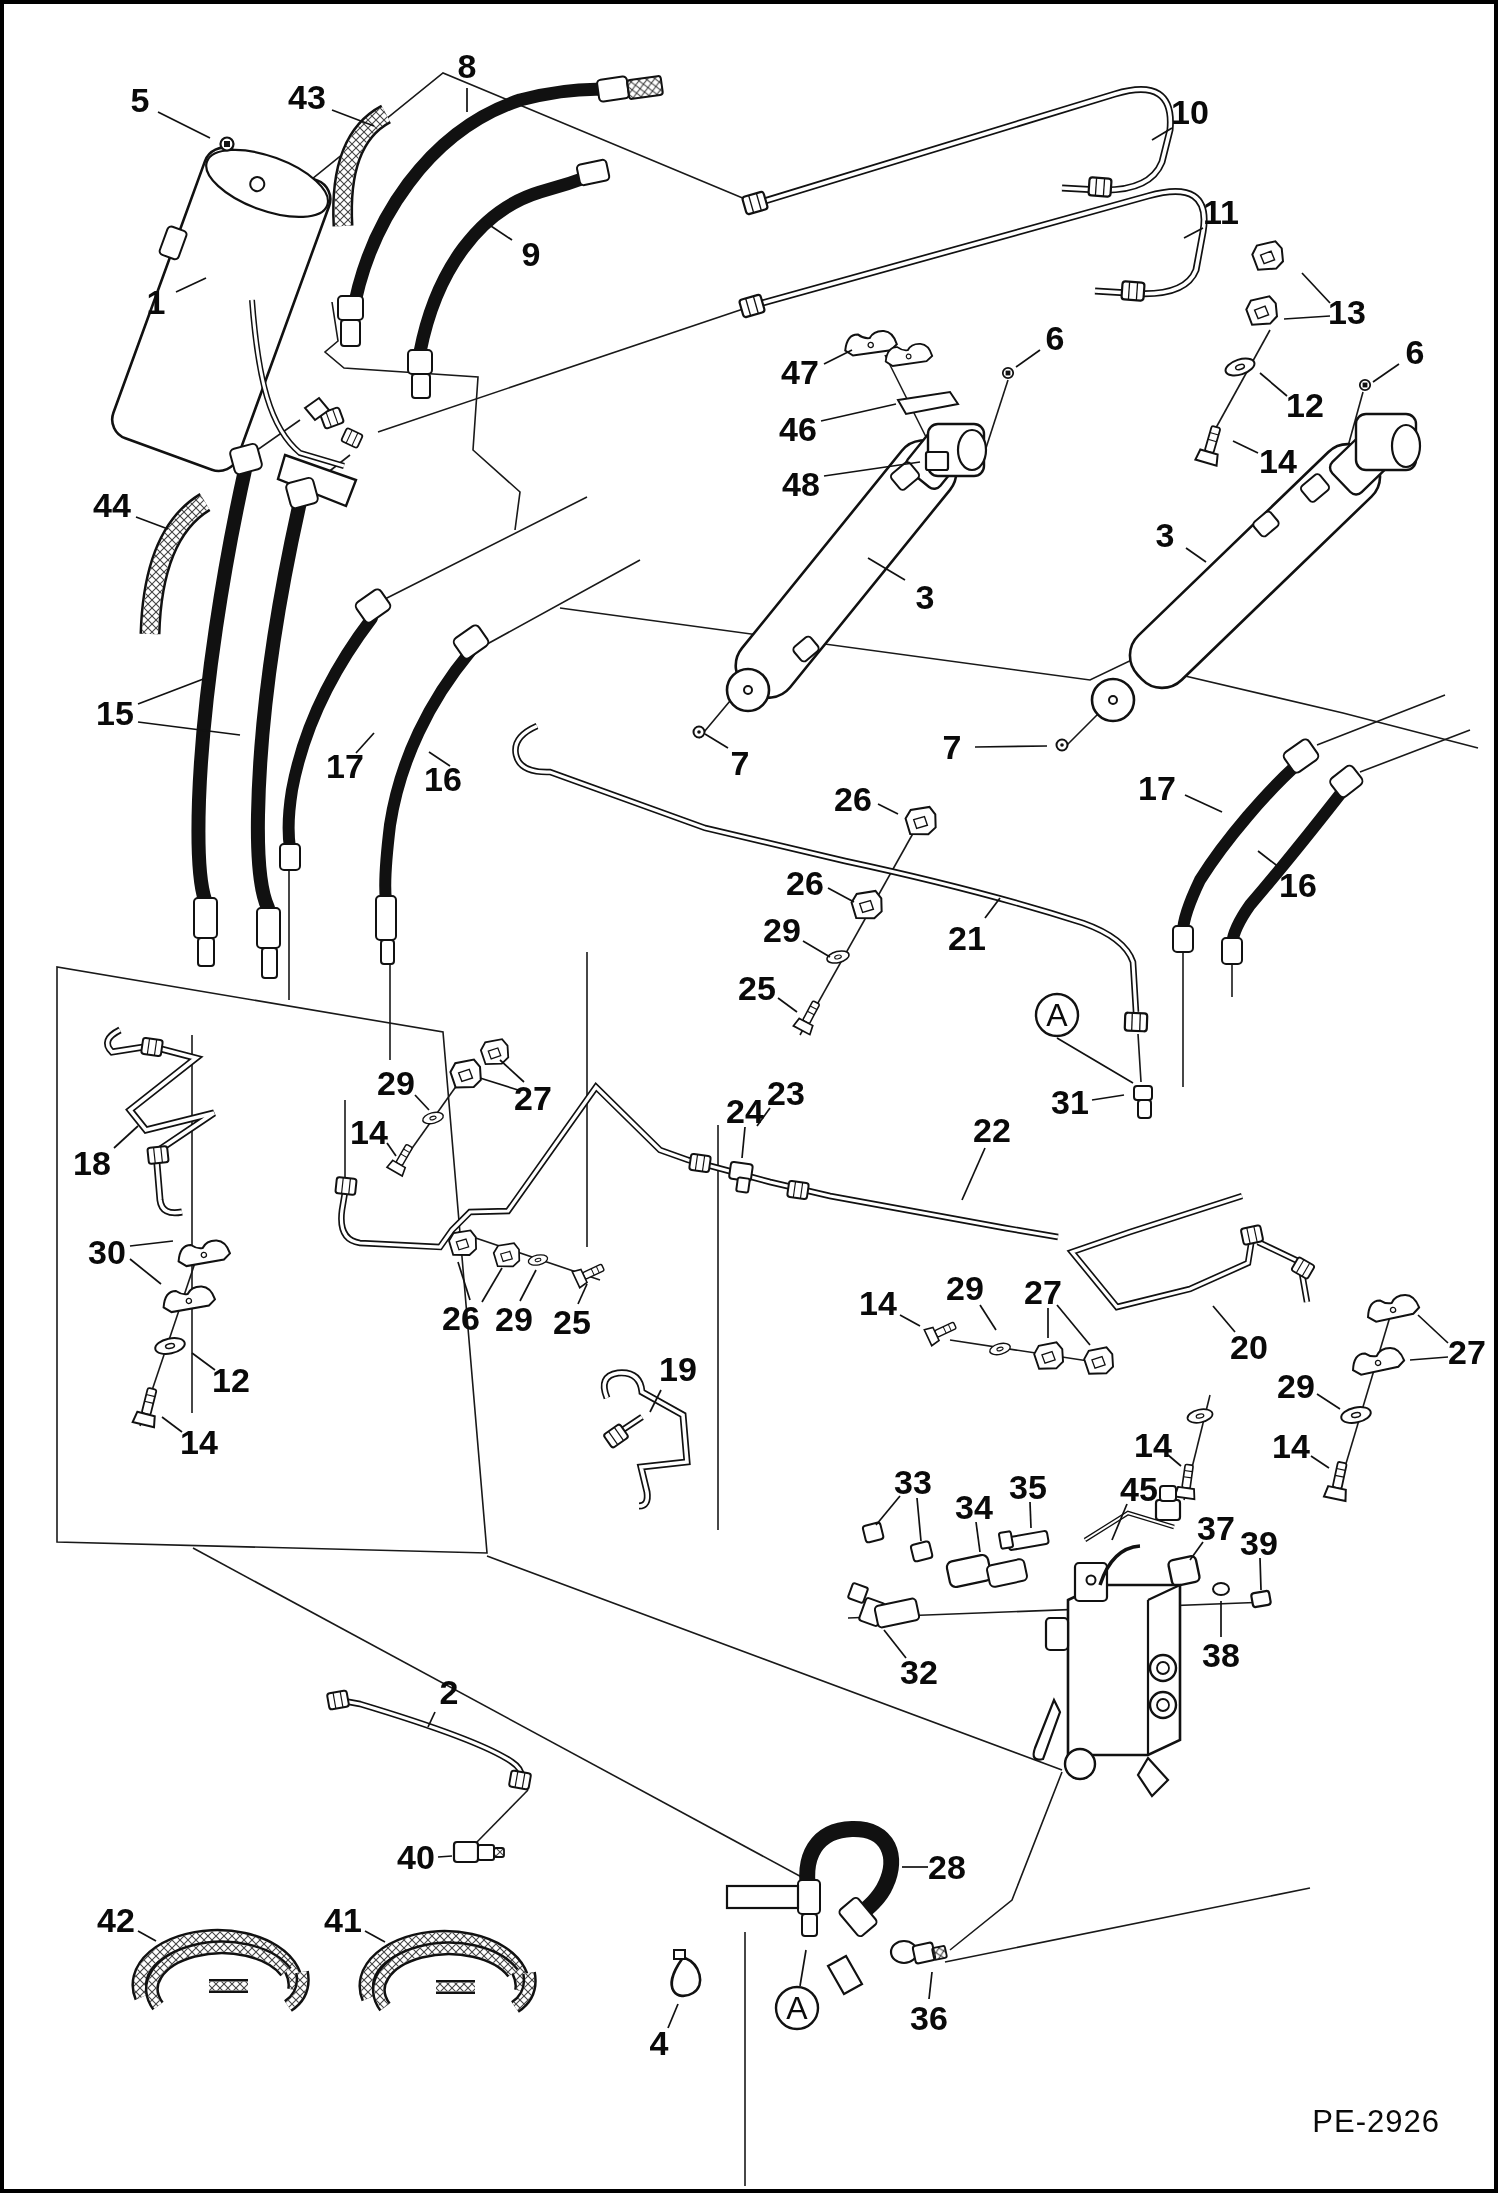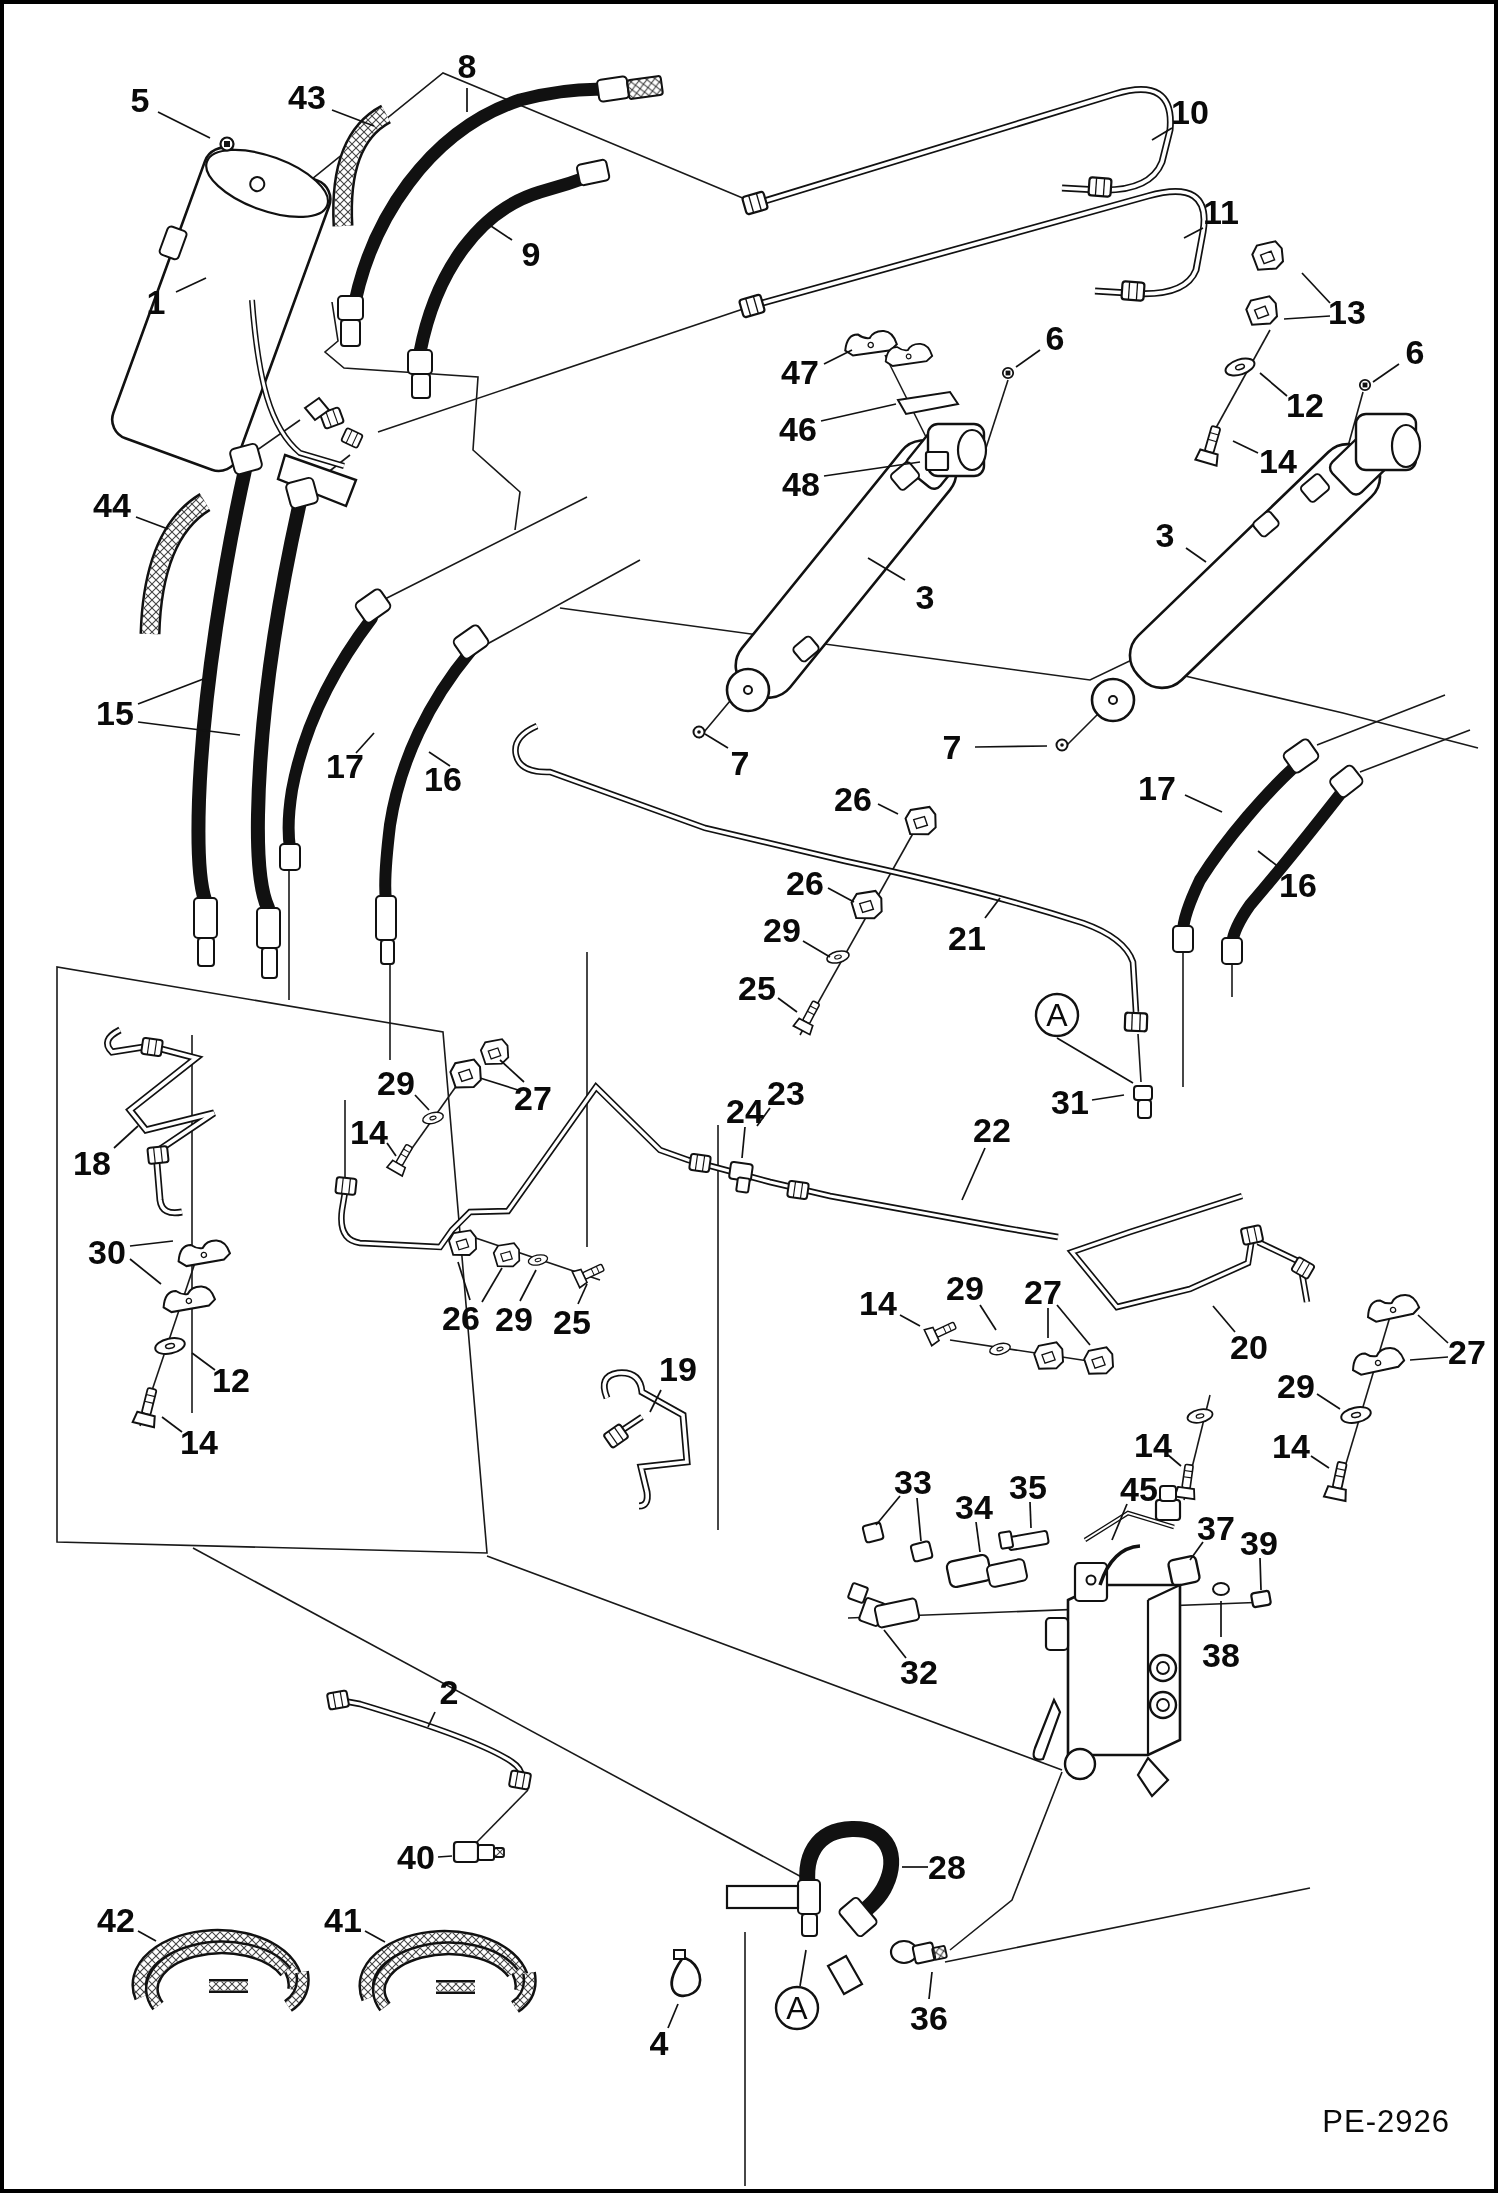--- a/index.html
+++ b/index.html
@@ -2,21 +2,21 @@
 <html><head>
 <meta charset="utf-8">
 <style>
   html,body{margin:0;padding:0;background:#e8e8e8;}
   #page{position:relative;width:1498px;height:2193px;background:#ffffff;margin:0 auto;
         font-family:"Liberation Sans",sans-serif;}
   svg{position:absolute;left:0;top:0;}
   .callout{font:bold 34px "Liberation Sans",sans-serif;fill:#0a0a0a;text-anchor:middle;}
   .marker-text{font:400 32px "Liberation Sans",sans-serif;fill:#0a0a0a;text-anchor:middle;}
   .ldr{stroke:#111;stroke-width:1.7;}
-  #ref-code{position:absolute;right:48px;top:2104px;font:400 31px "Liberation Sans",sans-serif;
+  #ref-code{position:absolute;right:58px;top:2104px;font:400 31px "Liberation Sans",sans-serif;
             color:#0a0a0a;letter-spacing:1px;}
 </style>
 </head>
 <body>
 
 <div id="page">
 <svg id="art" width="1498" height="2193" viewBox="0 0 1498 2193">
   <defs>
     <pattern id="hatch" width="8" height="8" patternUnits="userSpaceOnUse">
       <path d="M0 8 L8 0 M-2 2 L2 -2 M6 10 L10 6" stroke="#444" stroke-width="1.1" fill="none"></path>

